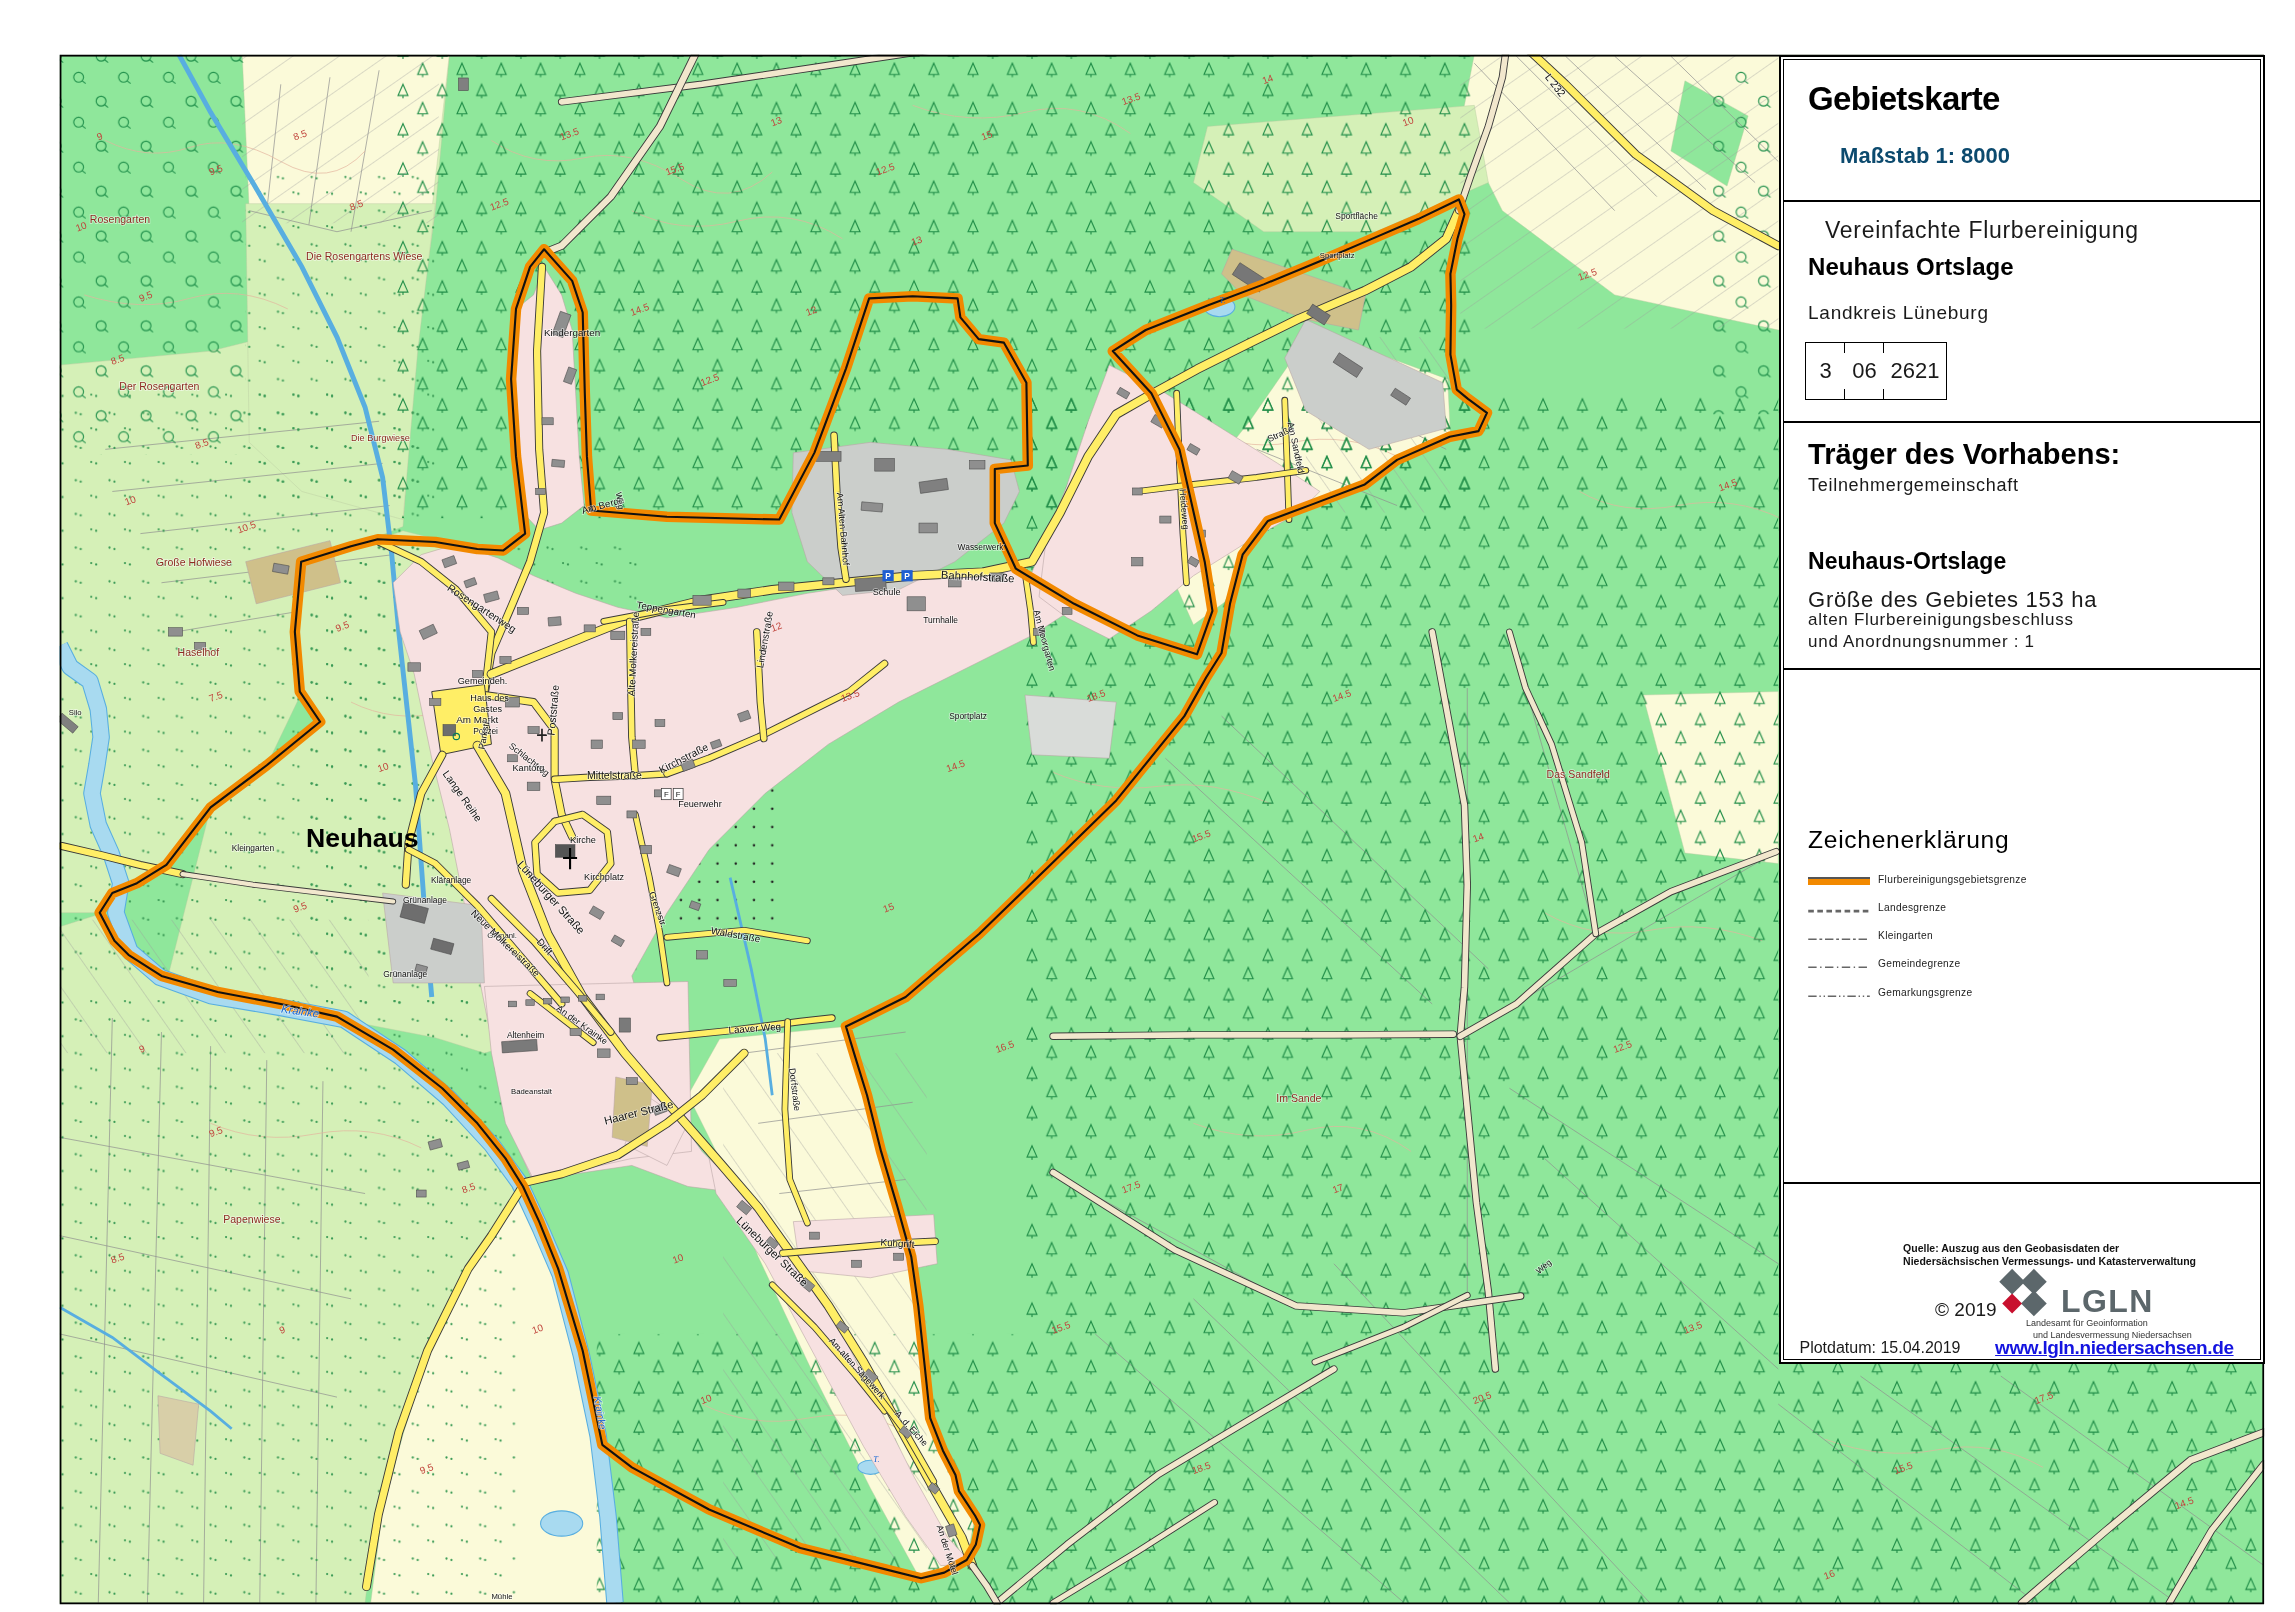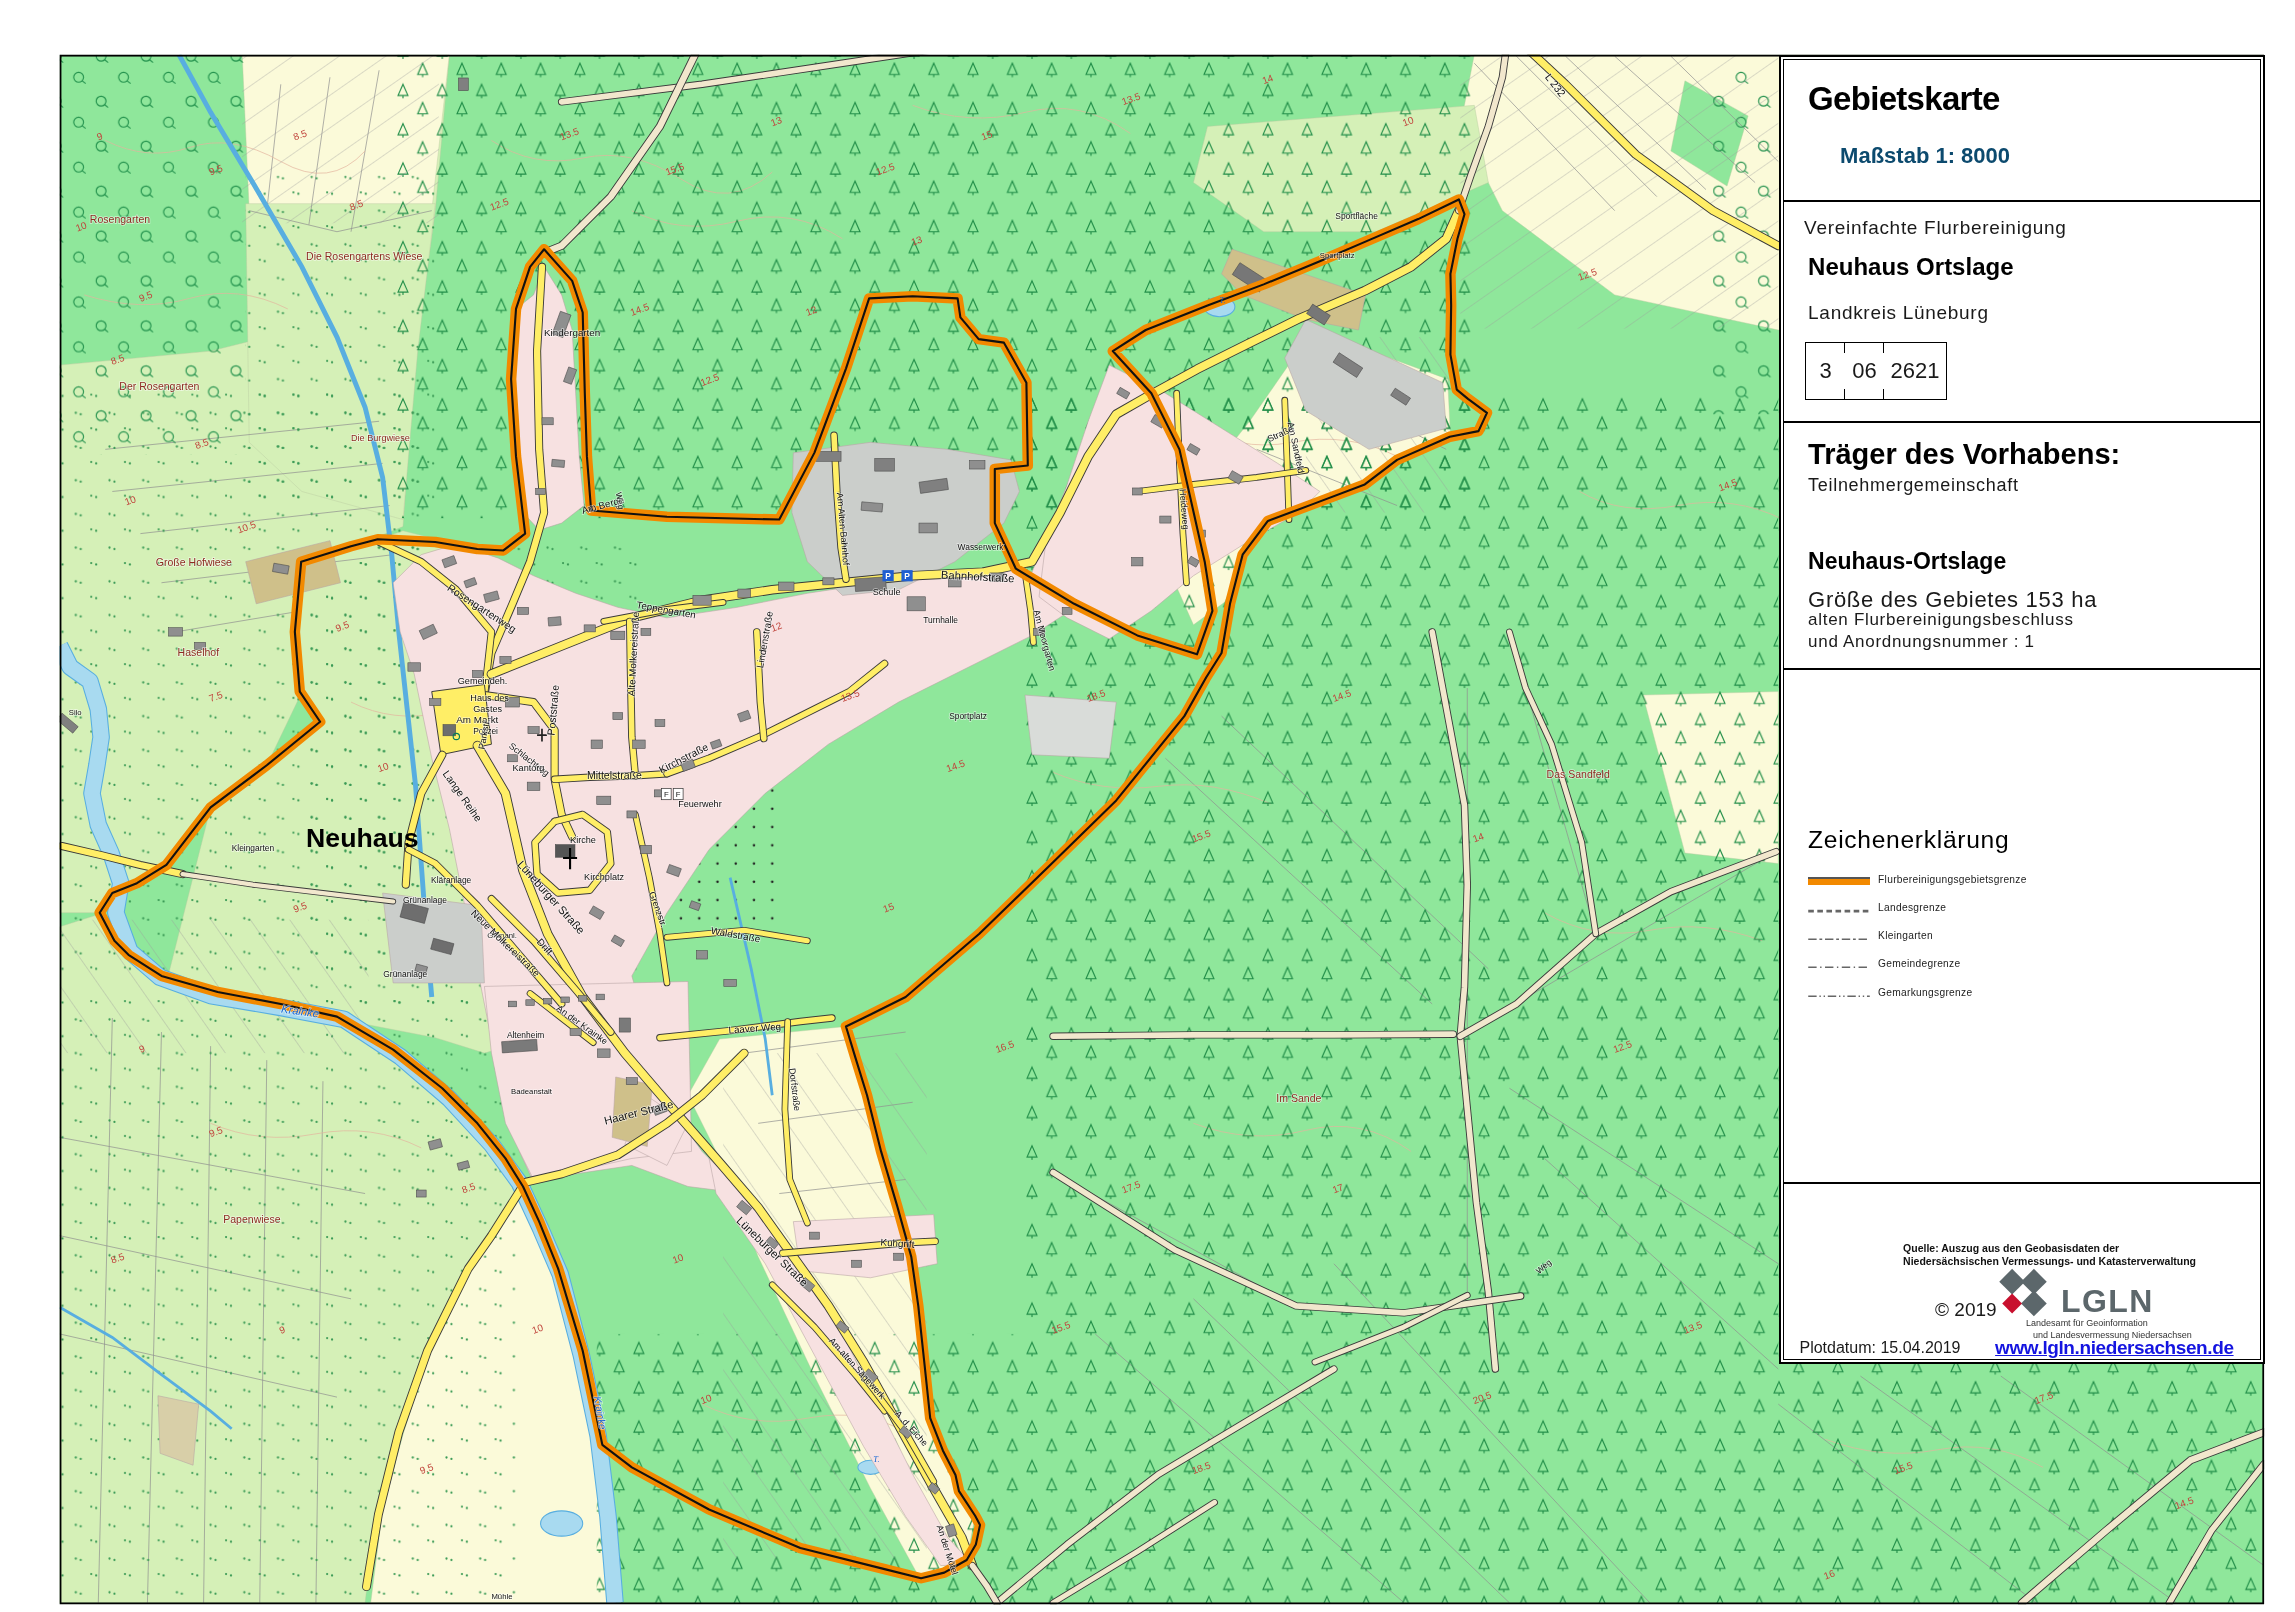--- a/index.html
+++ b/index.html
@@ -526,21 +526,21 @@
 
   <div class="panel">
     <div class="panel-inner">
 
       <div class="sect s1">
         <div class="t-title">Gebietskarte</div>
         <div class="t-scale">Maßstab 1: 8000</div>
       </div>
 
       <div class="sect s2">
-        <div class="t-light" style="left:20px;top:15.4px;font-size:19px;text-align:right;">Vereinfachte Flurbereinigung</div>
+        <div class="t-light" style="left:41px;top:15.4px;font-size:23px;text-align:right;">Vereinfachte Flurbereinigung</div>
         <div class="t-bold" style="left:24px;top:51px;font-size:24px;">Neuhaus Ortslage</div>
         <div class="t-light" style="left:24px;top:100px;font-size:19px;">Landkreis Lüneburg</div>
         <div class="numbox">
           <div class="numcell">3</div>
           <div class="numcell">06</div>
           <div class="numcell" style="flex:1.6">2621</div>
         </div>
       </div>
 
       <div class="sect s3">

